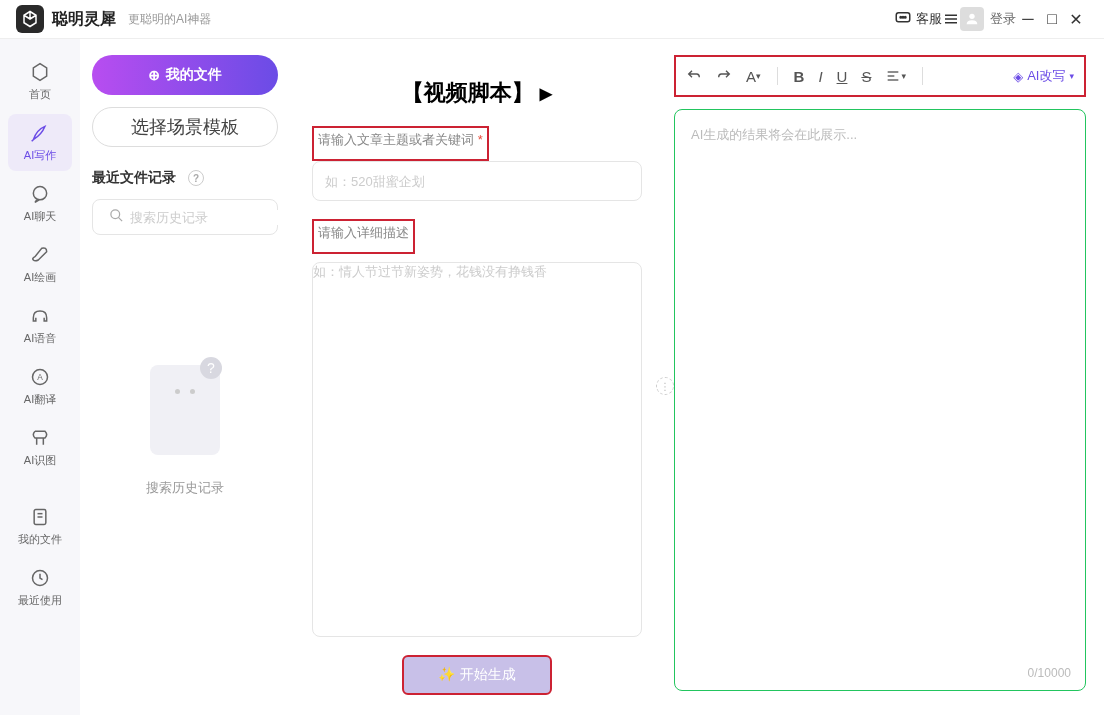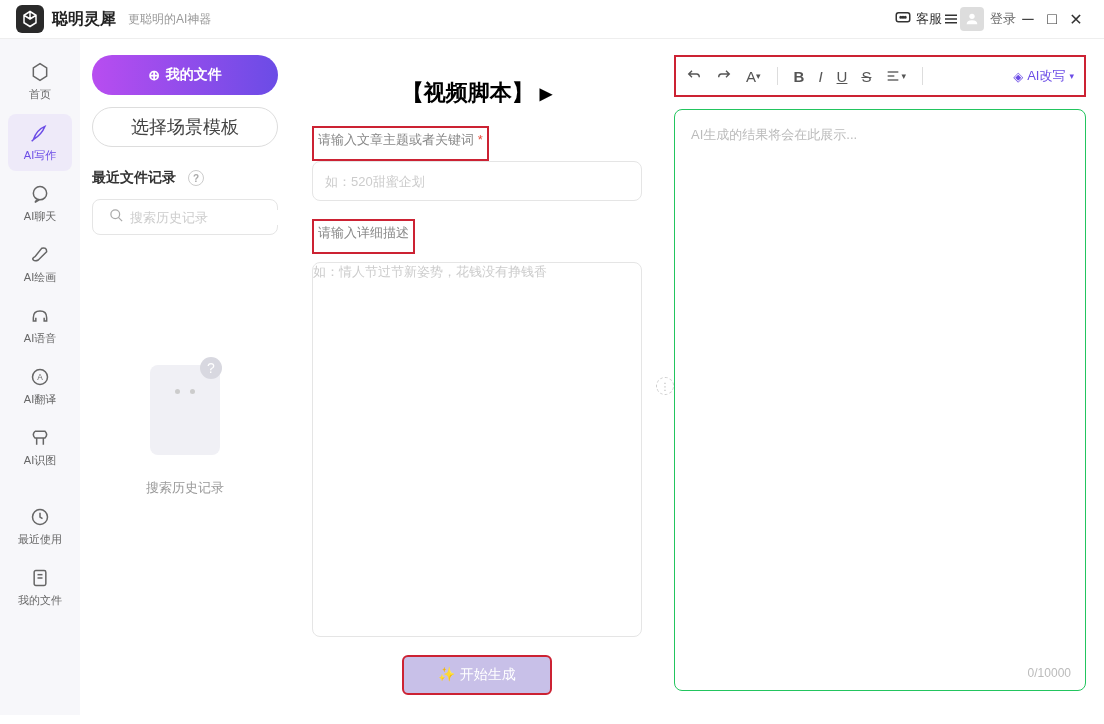--- a/index.html
+++ b/index.html
@@ -158,35 +158,35 @@
           <svg width="20" height="20" viewBox="0 0 24 24" fill="none" stroke="currentColor" stroke-width="1.8">
             <path d="M6 4 L18 4 Q22 8 18 12 L6 12 Q2 8 6 4 M8 12 L8 20 M16 12 L16 20"></path>
           </svg>
         </span>
       <span>AI识图</span>
     </div>
     <div style="height:14px"></div>
     <div class="nav-item">
       <span class="nav-icon">
           <svg width="20" height="20" viewBox="0 0 24 24" fill="none" stroke="currentColor" stroke-width="1.8">
-            <circle cx="12" cy="12" r="9"></circle>
-            <path d="M12 7 L12 12 L15 14"></path>
-          </svg>
-        </span>
-      <span>最近使用</span>
-    </div>
-    <div class="nav-item">
-      <span class="nav-icon">
-          <svg width="20" height="20" viewBox="0 0 24 24" fill="none" stroke="currentColor" stroke-width="1.8">
             <rect x="5" y="3" width="14" height="18" rx="2"></rect>
             <line x1="9" y1="8" x2="15" y2="8"></line>
             <line x1="9" y1="12" x2="15" y2="12"></line>
           </svg>
         </span>
       <span>我的文件</span>
+    </div>
+    <div class="nav-item">
+      <span class="nav-icon">
+          <svg width="20" height="20" viewBox="0 0 24 24" fill="none" stroke="currentColor" stroke-width="1.8">
+            <circle cx="12" cy="12" r="9"></circle>
+            <path d="M12 7 L12 12 L15 14"></path>
+          </svg>
+        </span>
+      <span>最近使用</span>
     </div>
   </div>
 
   <div class="filecol">
     <button class="btn-new">
       <span>⊕</span>
       <span>我的文件</span>
     </button>
     <button class="btn-scene">选择场景模板</button>
     <div class="recent-head">

